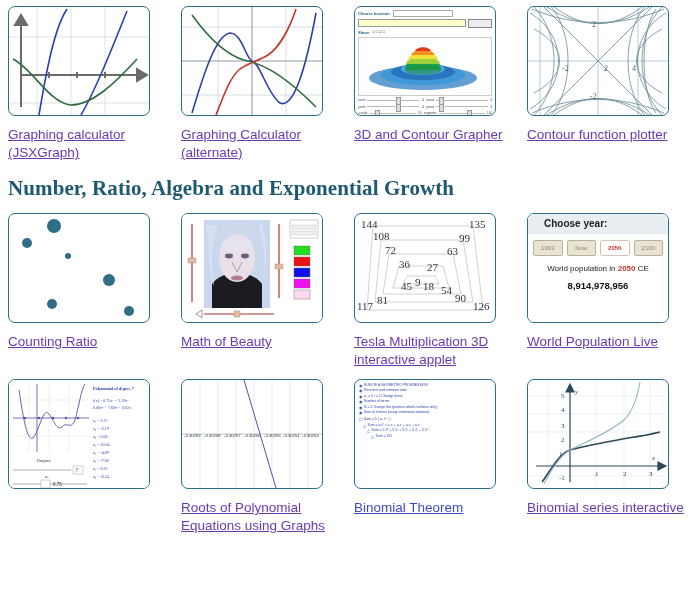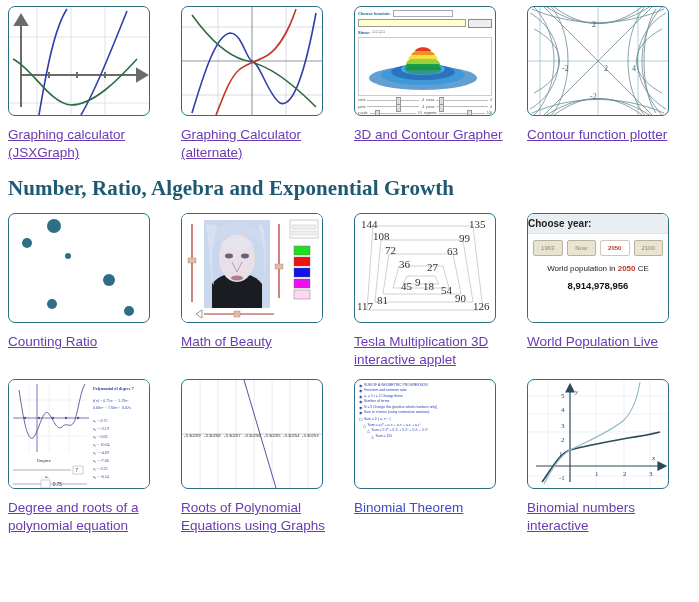--- a/index.html
+++ b/index.html
@@ -47,21 +47,21 @@
   .g3d .slrow{display:flex;align-items:center;gap:2px;margin-top:2.5px;}
   .g3d .sl{flex:1;height:1px;background:#bbb;position:relative;}
   .g3d .sl i{position:absolute;top:-2.5px;width:3px;height:6px;background:#ddd;border:1px solid #999;}
   .g3d .tiny{font-size:3px;color:#444;}
 
   
   .mob{height:100%;position:relative;background:#fff;}
 
   
   .wp{height:100%;box-sizing:border-box;background:#fff;font-family:"Liberation Sans",sans-serif;}
-  .wp .bar{background:#e8eef2;padding:4px 0;font-size:10px;font-weight:bold;color:#222;border-bottom:1px solid #dfe6ea;}
+  .wp .bar{background:#e8eef2;padding:4px 16px;font-size:10px;font-weight:bold;color:#222;border-bottom:1px solid #dfe6ea;}
   .wp .btns{display:flex;gap:4px;padding:6px 5px 2px 5px;}
   .wp .yb{
     flex:1;font-size:6px;text-align:center;padding:4px 0;border:1px solid #b9b29a;
     background:#e9e4d2;color:#8a8570;border-radius:2px;
   }
   .wp .yb.sel{background:#fff;color:#c0392b;font-weight:bold;border:1px solid #cfc8b4;}
   .wp .line{font-size:8px;text-align:center;margin-top:6px;color:#222;}
   .wp .line b{color:#c0392b;}
   .wp .num{font-size:9.5px;font-weight:bold;text-align:center;margin-top:7px;color:#111;}
 
@@ -399,21 +399,20 @@
             <text x="84" y="50" font-size="4">a₆ = -3.19</text>
             <text x="84" y="58" font-size="4">a₅ = 0.00</text>
             <text x="84" y="66" font-size="4">a₄ = 10.64</text>
             <text x="84" y="74" font-size="4">a₃ = -4.09</text>
             <text x="84" y="82" font-size="4">a₂ = -7.60</text>
             <text x="84" y="90" font-size="4">a₁ = 0.33</text>
             <text x="84" y="98" font-size="4">a₀ = -0.54</text>
           </g>
         </svg>
       </div>
-      <span class="cap">Degree and roots of a polynomial equation</span>
     </div>
 
     <div class="cell">
       <div class="thumb">
         <svg width="140" height="108" viewBox="0 0 140 108">
           <g stroke="#dfe5ec" stroke-width="0.8">
             <line x1="18" y1="0" x2="18" y2="108"></line>
             <line x1="36" y1="0" x2="36" y2="108"></line>
             <line x1="54" y1="0" x2="54" y2="108"></line>
             <line x1="72" y1="0" x2="72" y2="108"></line>
@@ -514,17 +513,17 @@
             <text x="31" y="76">1</text>
             <text x="31" y="100">-1</text>
             <text x="67" y="96">1</text>
             <text x="95" y="96">2</text>
             <text x="121" y="96">3</text>
             <text x="124" y="80" font-style="italic">x</text>
             <text x="47" y="14" font-style="italic">y</text>
           </g>
         </svg>
       </div>
-      <span class="cap">Binomial numbers interactive</span>
+      <span class="cap">Binomial series interactive</span>
     </div>
 
   </div>
 </div>
 
 </body></html>

